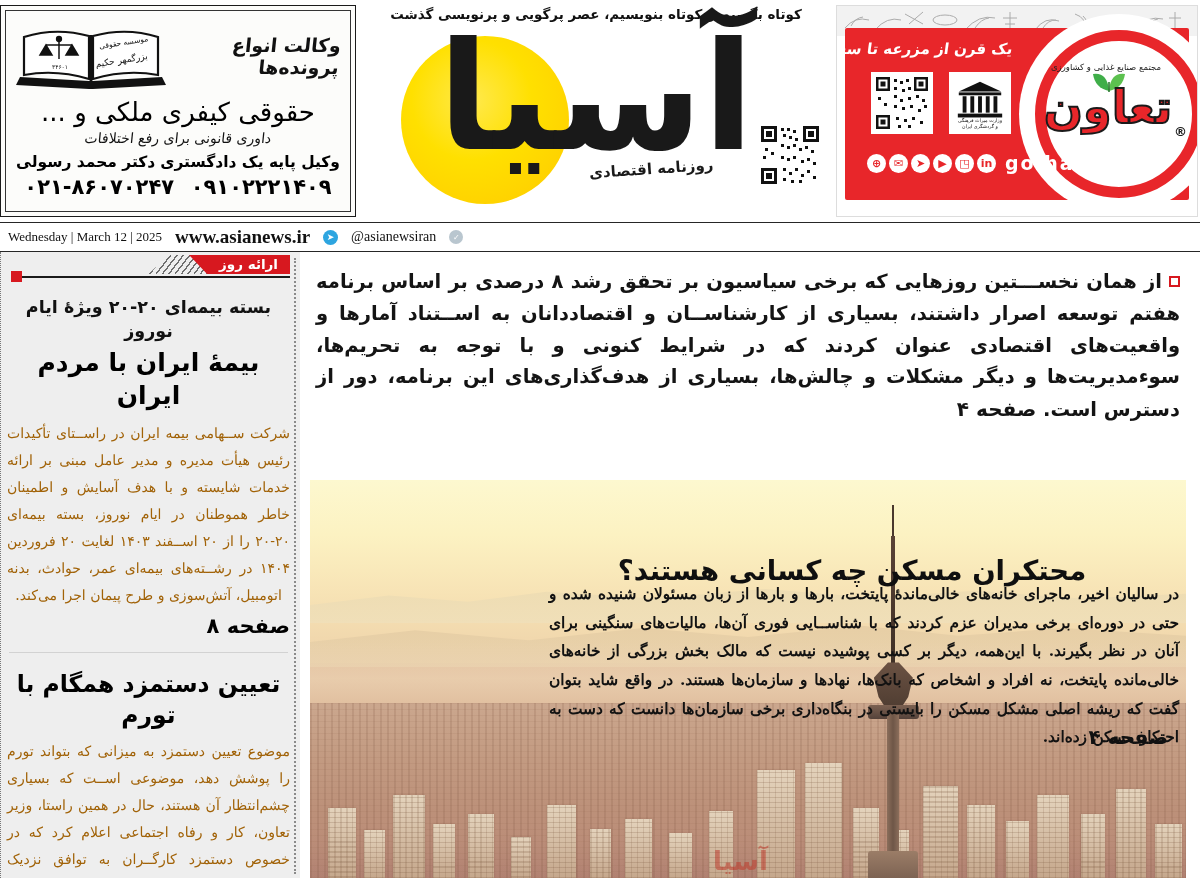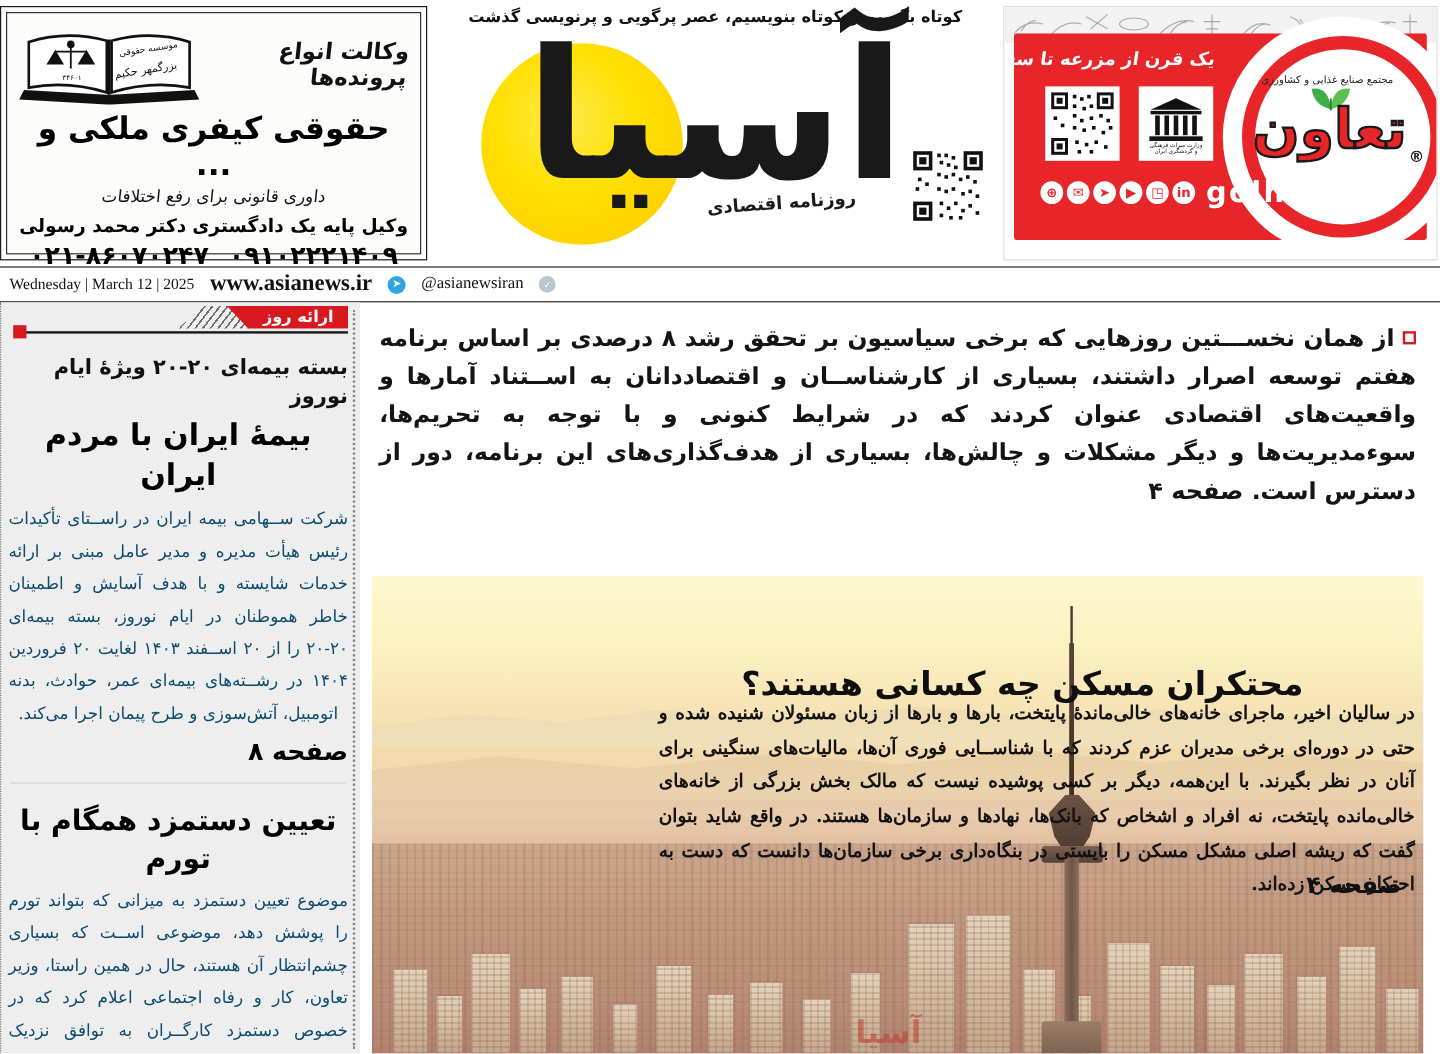--- a/index.html
+++ b/index.html
@@ -21,21 +21,21 @@
     border: 1.5px solid #1a1a1a; background: #fcfcfa;
     padding: 4px; position: relative;
   }
   .lawad-inner { width:100%; height:100%; border:1px solid #333; padding:6px 10px; display:flex; flex-direction:column; }
   .lawad-top { display:flex; flex-direction: row; align-items:center; justify-content: space-between; height: 78px; }
   .scales-emblem { width: 150px; height: 74px; position: relative; flex: 0 0 auto; }
   .lawad-line1 {
     flex:1; text-align: right; font-size: 19px; font-weight: 700; color:#111;
     padding-left: 6px; letter-spacing: -0.5px; transform: skewX(-6deg);
   }
-  .lawad-line2 { font-size: 26px; font-weight: 700; text-align: center; margin-top: 2px; color:#000; letter-spacing:1px;}
+  .lawad-line2 { font-size: 26px; font-weight: 400; text-align: center; margin-top: 2px; color:#000; letter-spacing:1px;}
   .lawad-line3 { font-size: 14px; text-align: center; margin-top: 3px; color:#111; transform: skewX(-6deg); }
   .lawad-row { display:flex; justify-content: space-between; margin-top: 7px; font-size: 15.5px; font-weight:700; color:#000;}
   .lawad-phones { display:flex; justify-content: space-around; margin-top: 4px; font-size: 21px; font-weight:800; letter-spacing:0.5px; color:#000;}
 
   
   .logo-block { width: 470px; height: 222px; position: relative; }
   .slogan {
     position:absolute; top:6px; right:8px; left:8px; text-align:center;
     font-size: 13.5px; color:#111; font-weight:600; letter-spacing:-0.2px;
   }
@@ -80,21 +80,21 @@
     font-size: 46px; font-weight:900; color:#e8262a; line-height:1;
     -webkit-text-stroke: 2px #1a1a1a;
   }
   .golha-brandsub { position:absolute; right:18px; top:34px; font-size:8.5px; color:#222; width:130px; text-align:center;}
   .golha-leaf { position:absolute; right:62px; top:42px; width:36px; height:22px; }
   .golha-reg { position:absolute; right:2px; top:96px; font-size:13px; color:#1a1a1a; font-weight:700;}
   .qr-golha { position:absolute; left:26px; top:44px; width: 62px; height:62px; background:#fff; padding:3px; }
   .unesco-box { position:absolute; left:104px; top:44px; width: 62px; height:62px; background:#fff; display:flex; align-items:center; justify-content:center;}
   .soc-row { position:absolute; left:22px; bottom:26px; display:flex; align-items:center; gap:3px; direction:ltr;}
   .soc { width:19px; height:19px; border-radius:50%; background:#fff; color:#e8262a; font-size:11px; display:flex; align-items:center; justify-content:center; font-weight:700;}
-  .golhaco { color:#fff; font-size:24px; font-weight:800; letter-spacing:2px; margin-left:6px; font-family:"DejaVu Sans",sans-serif;}
+  .golhaco { color:#fff; font-size:19px; font-weight:800; letter-spacing:2px; margin-left:6px; font-family:"DejaVu Sans",sans-serif;}
 
   
   .infobar {
     position:absolute; top:222px; left:0; width:1200px; height:30px;
     border-top:1.6px solid #262626; border-bottom:1.6px solid #262626;
     display:flex; flex-direction:row-reverse; align-items:center; padding:0 8px; background:#fff;
   }
   .ib-fa { display:flex; flex-direction:row-reverse; align-items:center; gap:13px; font-size:14px; color:#111; font-weight:600;}
   .ib-dot { width:8px; height:8px; border-radius:50%; background:#f0c48a; display:inline-block;}
   .ib-en { margin-right:auto; display:flex; flex-direction:row; align-items:center; gap:13px; direction:ltr; }
@@ -121,25 +121,25 @@
     clip-path: polygon(0 0, 100% 0, 100% 100%, 18px 100%);
   }
   .sec-hatch {
     position:absolute; right:76px; top:0; width:66px; height:19px;
     background: repeating-linear-gradient(-52deg, #6f6f6f 0px, #6f6f6f 1.4px, transparent 1.4px, transparent 5px);
     clip-path: polygon(22px 0, 100% 0, 100% 100%, 0 100%);
   }
   .sec-rule { position:absolute; right:0; left:6px; top:21px; height:2.2px; background:#1a1a1a; }
   .sec-sq { position:absolute; left:4px; top:16px; width:11px; height:11px; background:#d7181f; }
 
-  .sb-kicker { font-size:17.5px; font-weight:800; color:#111; margin-top:13px; line-height:1.35;}
+  .sb-kicker { text-align:center; font-size:17.5px; font-weight:800; color:#111; margin-top:13px; line-height:1.35;}
   .sb-title { text-align:center; font-size:25px; font-weight:900; color:#000; margin-top:4px; line-height:1.3;}
   .sb-title.two { font-size:23.5px; }
   .sb-body {
-    margin-top:8px; font-size:14px; line-height:1.92; color:#0c4a6e;
+    margin-top:8px; font-size:14px; line-height:1.92; color:#a16207;
     text-align:justify; text-align-last:center; font-family:"DejaVu Serif","Liberation Serif",serif;
   }
   .sb-page { font-size:21px; font-weight:900; color:#000; margin-top:6px; text-align:right;}
   .sb-divider { height:1px; background:#d2d2d2; margin:10px 2px 0 2px; }
   .sb-sec { padding-bottom:4px; }
 
   
   .main { width:900px; height:626px; position:relative; padding: 0 14px 0 10px; }
   .headline {
     text-align:center; font-size: 49px; font-weight:900; color:#0d0d0d;

